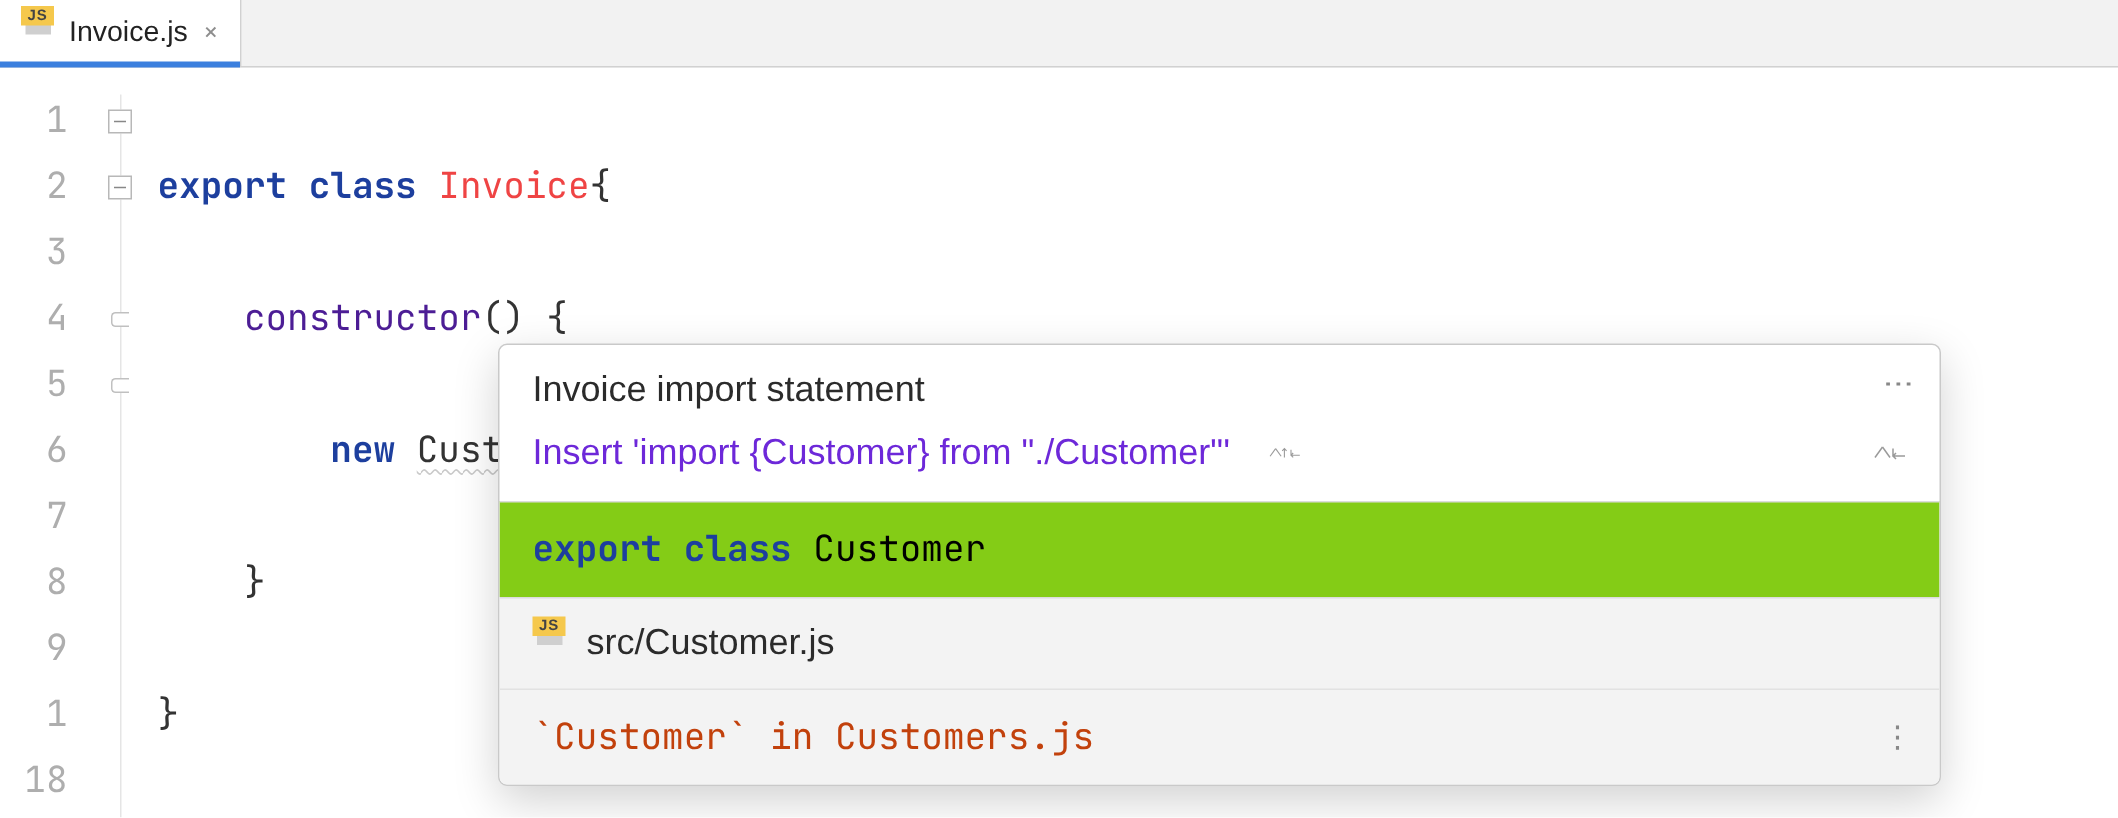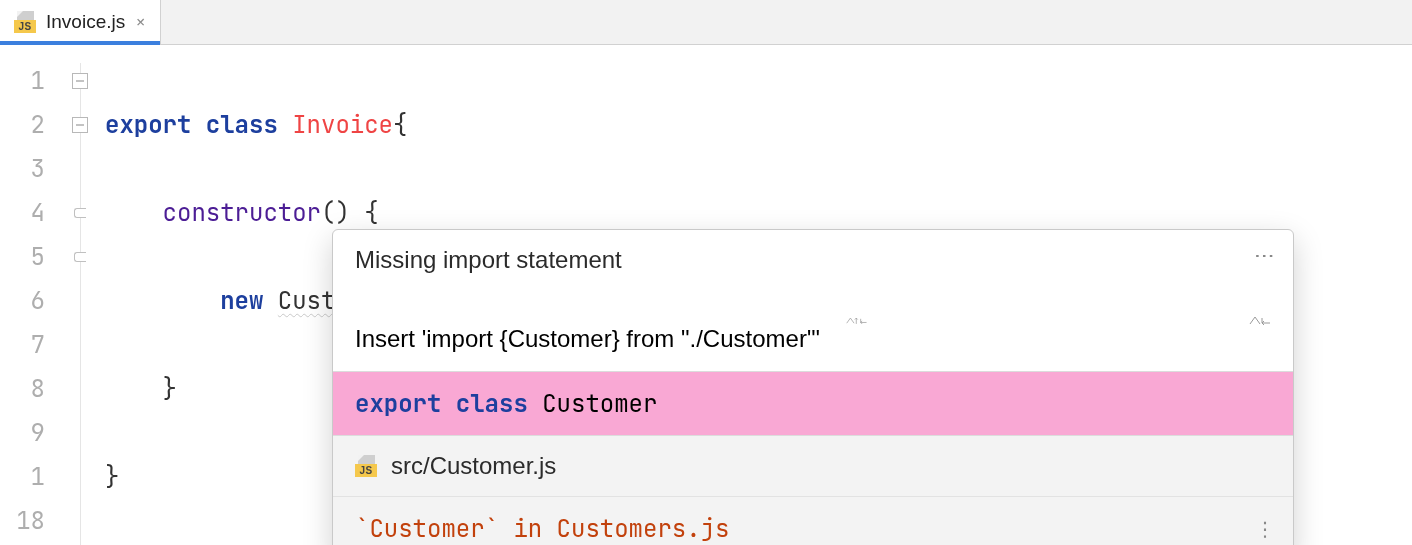--- a/index.html
+++ b/index.html
@@ -62,21 +62,21 @@
   .js-icon .fold::before{
     content:"";
     position:absolute;
     left:0; top:0;
     border-style: solid;
     border-width: 6px 6px 0 0;
     border-color: #f2f2f2 transparent transparent transparent;
   }
   .js-icon .badge {
     position: absolute;
-    left: 0; bottom: 0;
+    left: 0; bottom: 16px;
     width: 22px; height: 13px;
     background: #f5c84c;
     color: #444;
     font-family: Arial, sans-serif;
     font-size: 10px;
     font-weight: 700;
     line-height: 13px;
     text-align: center;
     letter-spacing: 0.5px;
   }
@@ -175,37 +175,37 @@
     font-size: 24px;
     color: #2b2b2b;
     margin-bottom: 14px;
   }
   .popup-action-row {
     display:flex;
     align-items:center;
     gap: 26px;
     font-size: 24px;
   }
-  .popup-action-row .link { color: #000000; cursor:pointer;margin-top:37px; }
+  .popup-action-row .link { color: #6d28d9; cursor:pointer; }
   .shortcut { color: #9a9a9a; font-size: 22px; letter-spacing: 1px; display:inline-flex; align-items:center; gap:2px;}
   .shortcut svg { width:22px; height:20px; }
   .popup-dots {
     position:absolute;
     right: 18px; top: 16px;
     color:#888; font-size:20px; cursor:pointer;
     letter-spacing: 1px;
     line-height:1;
   }
   .popup-dots.vertical { writing-mode: vertical-rl; }
 
   .popup-section {
     border-top: 1px solid #dcdcdc;
     background: #f3f3f3;
   }
-  .popup-section.dark { background:#f9a8d4; }
+  .popup-section.dark { background:#84cc16; }
   .popup-row {
     padding: 16px 22px;
     font-size: 24px;
     display:flex;
     align-items:center;
     gap: 14px;
     position:relative;
   }
   .popup-row + .popup-row { border-top: 1px solid #e2e2e2; }
   .mono { font-family: "SF Mono","JetBrains Mono","Menlo","Consolas",monospace; }
@@ -271,21 +271,21 @@
 <div><span class="kw">export</span> <span class="kw">class</span> <span class="cls">Invoice</span><span>{</span></div>
 <div>    <span class="id">constructor</span><span>() {</span></div>
 <div>        <span class="kw">new</span> <span class="warn">Customer()</span><span class="caret"></span></div>
 <div>    <span>}</span></div>
 <div><span>}</span></div>
   </div>
 
   <div class="popup">
     <div class="popup-header">
       <span class="popup-dots vertical">⋮</span>
-      <div class="popup-title">Missing import statement</div>
+      <div class="popup-title">Invoice import statement</div>
       <div class="popup-action-row">
         <span class="link">Insert 'import {Customer} from "./Customer"'</span>
         <span class="shortcut">
           <svg viewBox="0 0 60 24" fill="none" stroke="#9a9a9a" stroke-width="2">
             <path d="M2 18 L12 4"></path>
               <path d="M12 4 L22 18"></path>
             <path d="M28 4 L28 20 M24 8 L28 4 L32 8"></path>
             <path d="M40 6 L40 16 L56 16 M44 12 L40 16 L44 20"></path>
           </svg>
         </span>

